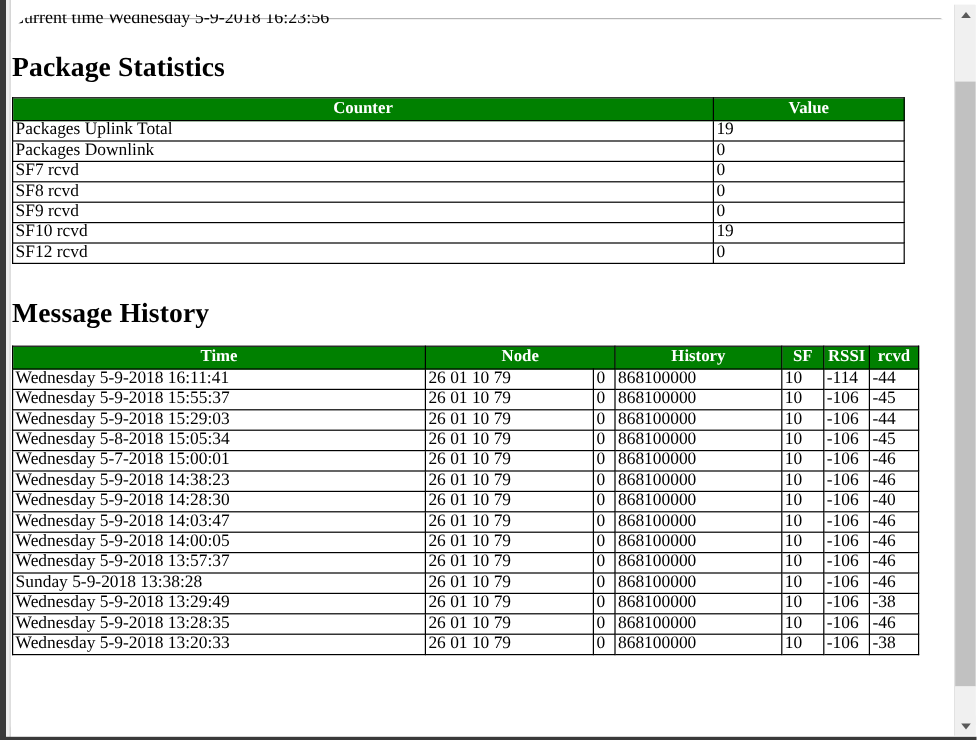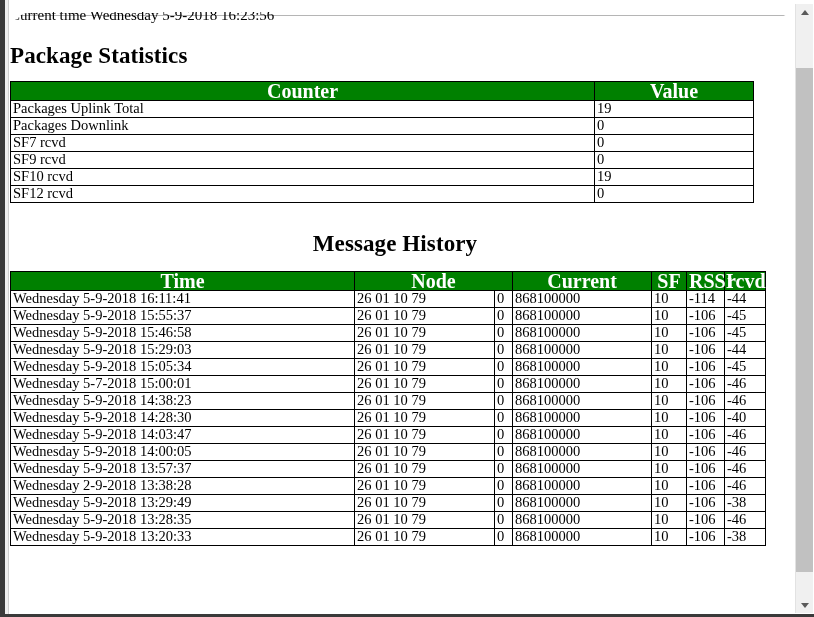--- a/index.html
+++ b/index.html
@@ -62,37 +62,36 @@
   h2.section-title {
     font-size: 23px;
     font-weight: bold;
     margin: 18px 16px 12px 1px;
     color: #000;
     letter-spacing: 0.1px;
   }
   h2.section-title.mh {
     margin-top: 28px;
     margin-bottom: 14px;
-    text-align: center;
   }
   table.grid {
     border-collapse: collapse;
     border: 1px solid #000;
     table-layout: fixed;
     margin-left: 1px;
     font-size: 14.5px;
   }
   table.grid th {
     background: #008000;
     color: #ffffff;
     font-weight: bold;
     text-align: center;
     border: 1px solid #000;
     padding: 1px 2px;
-    font-size: 20px;
+    font-size: 14px;
     line-height: 16px;
     white-space: nowrap;
   }
   table.grid td {
     border: 1px solid #000;
     padding: 0px 2px 1px 2px;
     color: #000;
     text-align: left;
     line-height: 15px;
     height: 15px;
@@ -204,20 +203,24 @@
             <tr>
               <td>Packages Uplink Total</td>
               <td>19</td>
             </tr>
             <tr>
               <td>Packages Downlink</td>
               <td>0</td>
             </tr>
             <tr>
               <td>SF7 rcvd</td>
+              <td>0</td>
+            </tr>
+            <tr>
+              <td>SF8 rcvd</td>
               <td>0</td>
             </tr>
             <tr>
               <td>SF9 rcvd</td>
               <td>0</td>
             </tr>
             <tr>
               <td>SF10 rcvd</td>
               <td>19</td>
             </tr>
@@ -237,21 +240,21 @@
             <col class="c-nodenum">
           <col class="c-channel">
             <col class="c-sf">
             <col class="c-rssi">
             <col class="c-prssi">
         </colgroup>
         <thead>
           <tr>
             <th>Time</th>
             <th colspan="2">Node</th>
-            <th>Current</th>
+            <th>History</th>
             <th>SF</th>
             <th>RSSI</th>
             <th>rcvd</th>
           </tr>
         </thead>
         <tbody id="msg-body">
             <tr>
               <td>Wednesday 5-9-2018 16:11:41</td>
               <td>26 01 10 79</td>
               <td>0</td>
@@ -263,47 +266,38 @@
             <tr>
               <td>Wednesday 5-9-2018 15:55:37</td>
               <td>26 01 10 79</td>
               <td>0</td>
               <td>868100000</td>
               <td>10</td>
               <td>-106</td>
               <td>-45</td>
             </tr>
             <tr>
-              <td>Wednesday 5-9-2018 15:46:58</td>
+              <td>Wednesday 5-9-2018 15:29:03</td>
+              <td>26 01 10 79</td>
+              <td>0</td>
+              <td>868100000</td>
+              <td>10</td>
+              <td>-106</td>
+              <td>-44</td>
+            </tr>
+            <tr>
+              <td>Wednesday 5-8-2018 15:05:34</td>
               <td>26 01 10 79</td>
               <td>0</td>
               <td>868100000</td>
               <td>10</td>
               <td>-106</td>
               <td>-45</td>
             </tr>
             <tr>
-              <td>Wednesday 5-9-2018 15:29:03</td>
-              <td>26 01 10 79</td>
-              <td>0</td>
-              <td>868100000</td>
-              <td>10</td>
-              <td>-106</td>
-              <td>-44</td>
-            </tr>
-            <tr>
-              <td>Wednesday 5-9-2018 15:05:34</td>
-              <td>26 01 10 79</td>
-              <td>0</td>
-              <td>868100000</td>
-              <td>10</td>
-              <td>-106</td>
-              <td>-45</td>
-            </tr>
-            <tr>
               <td>Wednesday 5-7-2018 15:00:01</td>
               <td>26 01 10 79</td>
               <td>0</td>
               <td>868100000</td>
               <td>10</td>
               <td>-106</td>
               <td>-46</td>
             </tr>
             <tr>
               <td>Wednesday 5-9-2018 14:38:23</td>
@@ -344,21 +338,21 @@
             <tr>
               <td>Wednesday 5-9-2018 13:57:37</td>
               <td>26 01 10 79</td>
               <td>0</td>
               <td>868100000</td>
               <td>10</td>
               <td>-106</td>
               <td>-46</td>
             </tr>
             <tr>
-              <td>Wednesday 2-9-2018 13:38:28</td>
+              <td>Sunday 5-9-2018 13:38:28</td>
               <td>26 01 10 79</td>
               <td>0</td>
               <td>868100000</td>
               <td>10</td>
               <td>-106</td>
               <td>-46</td>
             </tr>
             <tr>
               <td>Wednesday 5-9-2018 13:29:49</td>
               <td>26 01 10 79</td>

